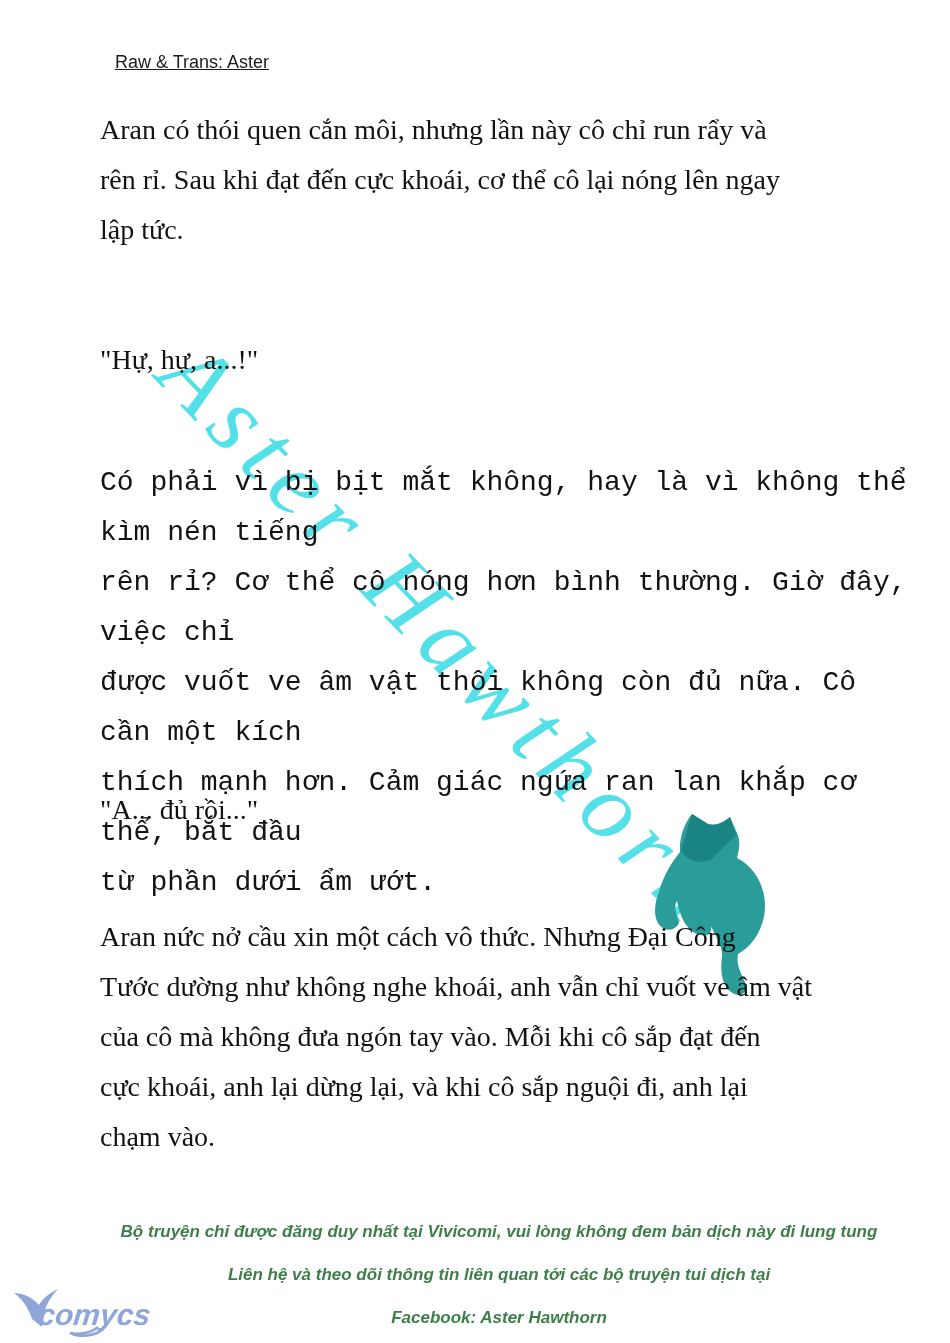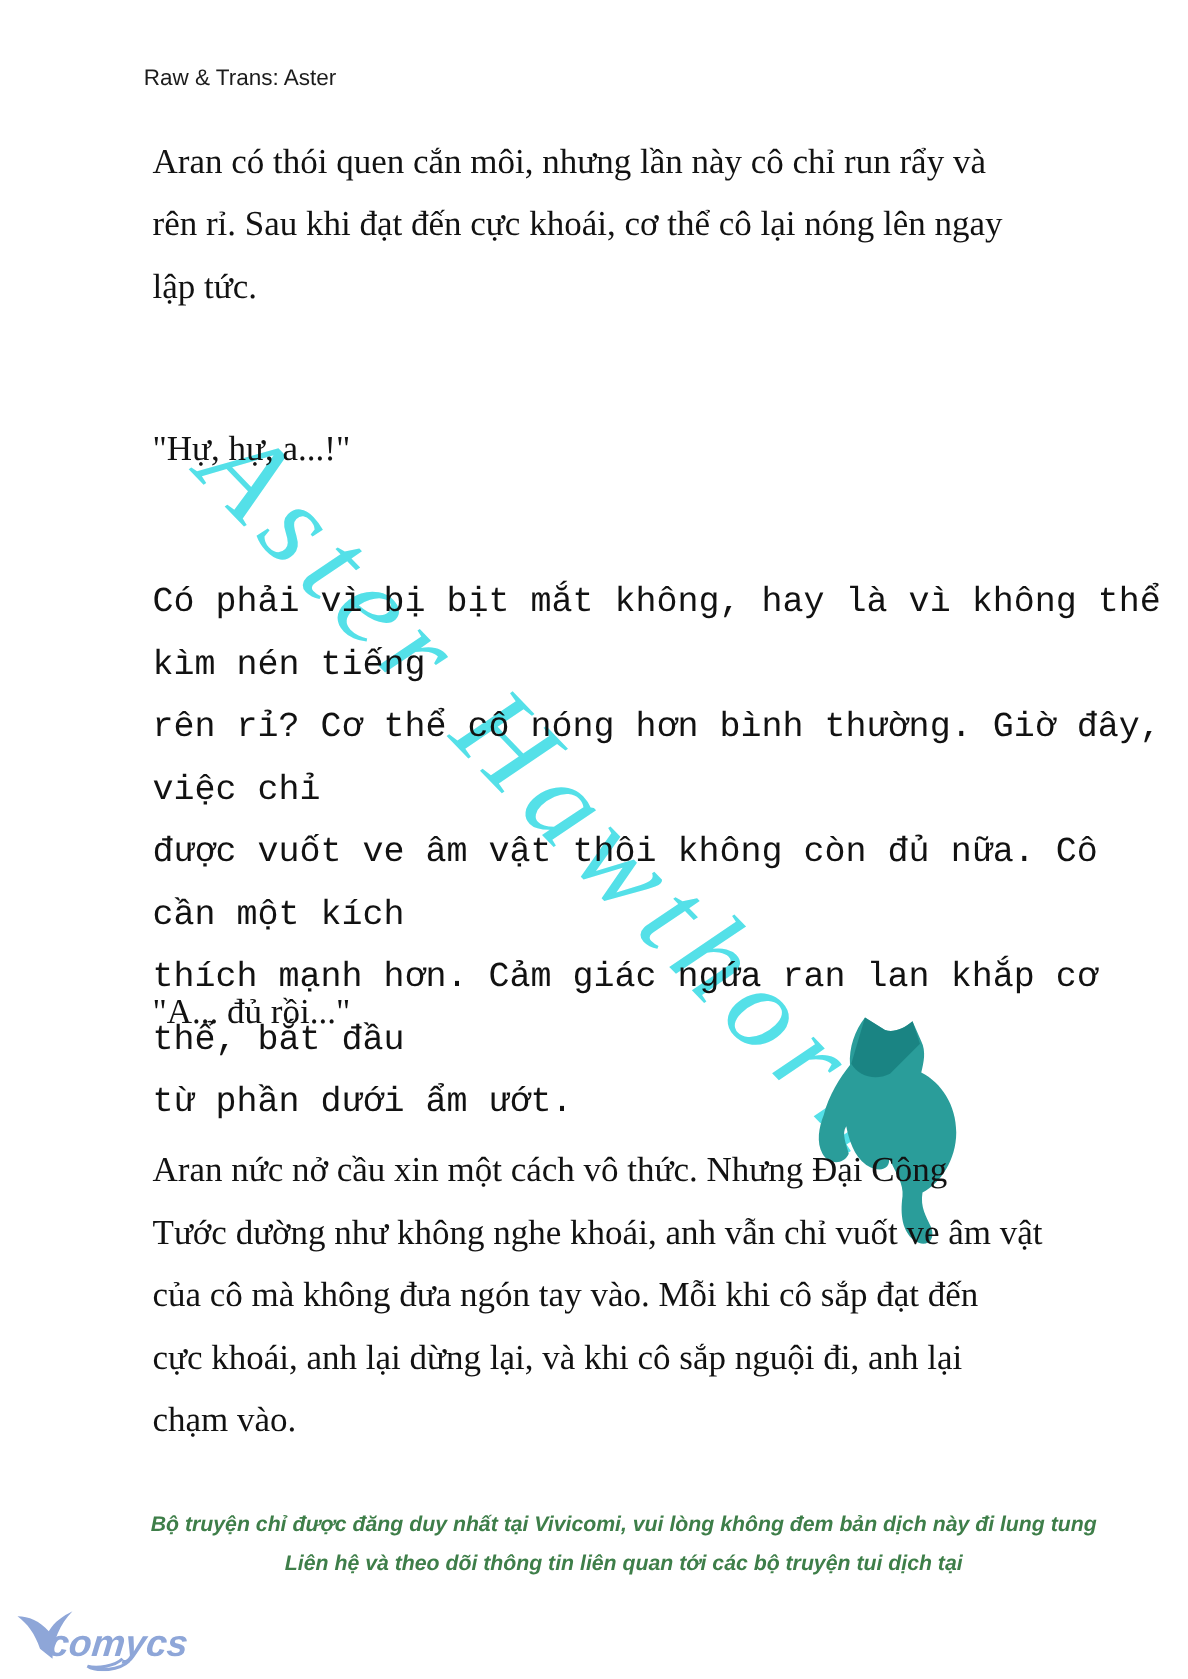--- a/index.html
+++ b/index.html
@@ -14,38 +14,39 @@
     background: #ffffff;
     overflow: hidden;
   }
   .header {
     position: absolute;
     left: 115px; top: 52px;
     font-family: "Liberation Sans", "DejaVu Sans", sans-serif;
     font-size: 18px;
     color: #1c1c1c;
     z-index: 3;
+    text-decoration: underline;
   }
   .watermark {
     position: absolute;
     left: 218px; top: 318px;
     transform: rotate(46deg);
     transform-origin: left top;
     font-family: "Liberation Serif", "DejaVu Serif", serif;
     font-style: italic;
     font-size: 96px;
     letter-spacing: 11px;
     color: #4bdfe7;
     white-space: nowrap;
     z-index: 1;
     opacity: 0.95;
   }
   .body-text {
     position: absolute;
-    left: 122px;
+    left: 100px;
     width: 810px;
     z-index: 2;
     font-size: 28px;
     line-height: 50px;
     color: #121212;
     white-space: pre-line;
   }
   .p1 { top: 105px; }
   .q1 { top: 335px; }
   .p2 { top: 458px; font-family: Liberation Mono, monospace; }
@@ -63,21 +64,21 @@
     width: 950px;
     text-align: center;
     font-family: "Liberation Sans", "DejaVu Sans", sans-serif;
     font-style: italic;
     font-weight: bold;
     font-size: 17px;
     line-height: 28px;
     color: #3e7e49;
     z-index: 3;
   }
-  .footer div { margin: 3px; padding-left: 48px; }
+  .footer div { margin: 15px; padding-left: 48px; }
   .logo {
     position: absolute;
     left: 8px; top: 1283px;
     z-index: 3;
   }
   .logo svg { display: block; }
 </style>
 </head>
 <body>
 
@@ -131,20 +132,21 @@
   <div class="body-text q2">"A... đủ rồi..."</div>
   <div class="body-text p3">Aran nức nở cầu xin một cách vô thức. Nhưng Đại Công
 Tước dường như không nghe khoái, anh vẫn chỉ vuốt ve âm vật
 của cô mà không đưa ngón tay vào. Mỗi khi cô sắp đạt đến
 cực khoái, anh lại dừng lại, và khi cô sắp nguội đi, anh lại
 chạm vào.</div>
 
   <div class="footer">
     <div>Bộ truyện chỉ được đăng duy nhất tại Vivicomi, vui lòng không đem bản dịch này đi lung tung</div>
     <div>Liên hệ và theo dõi thông tin liên quan tới các bộ truyện tui dịch tại</div>
+    <div>Facebook: Aster Hawthorn</div>
   </div>
 
   <div class="logo">
     <svg width="150" height="54" viewBox="0 0 150 54" xmlns="http://www.w3.org/2000/svg">
 
       <path fill="#8ea6d8" d="
         M 6 10
         C 14 16, 20 24, 24 36
         L 34 44
         C 34 30, 40 16, 50 6

